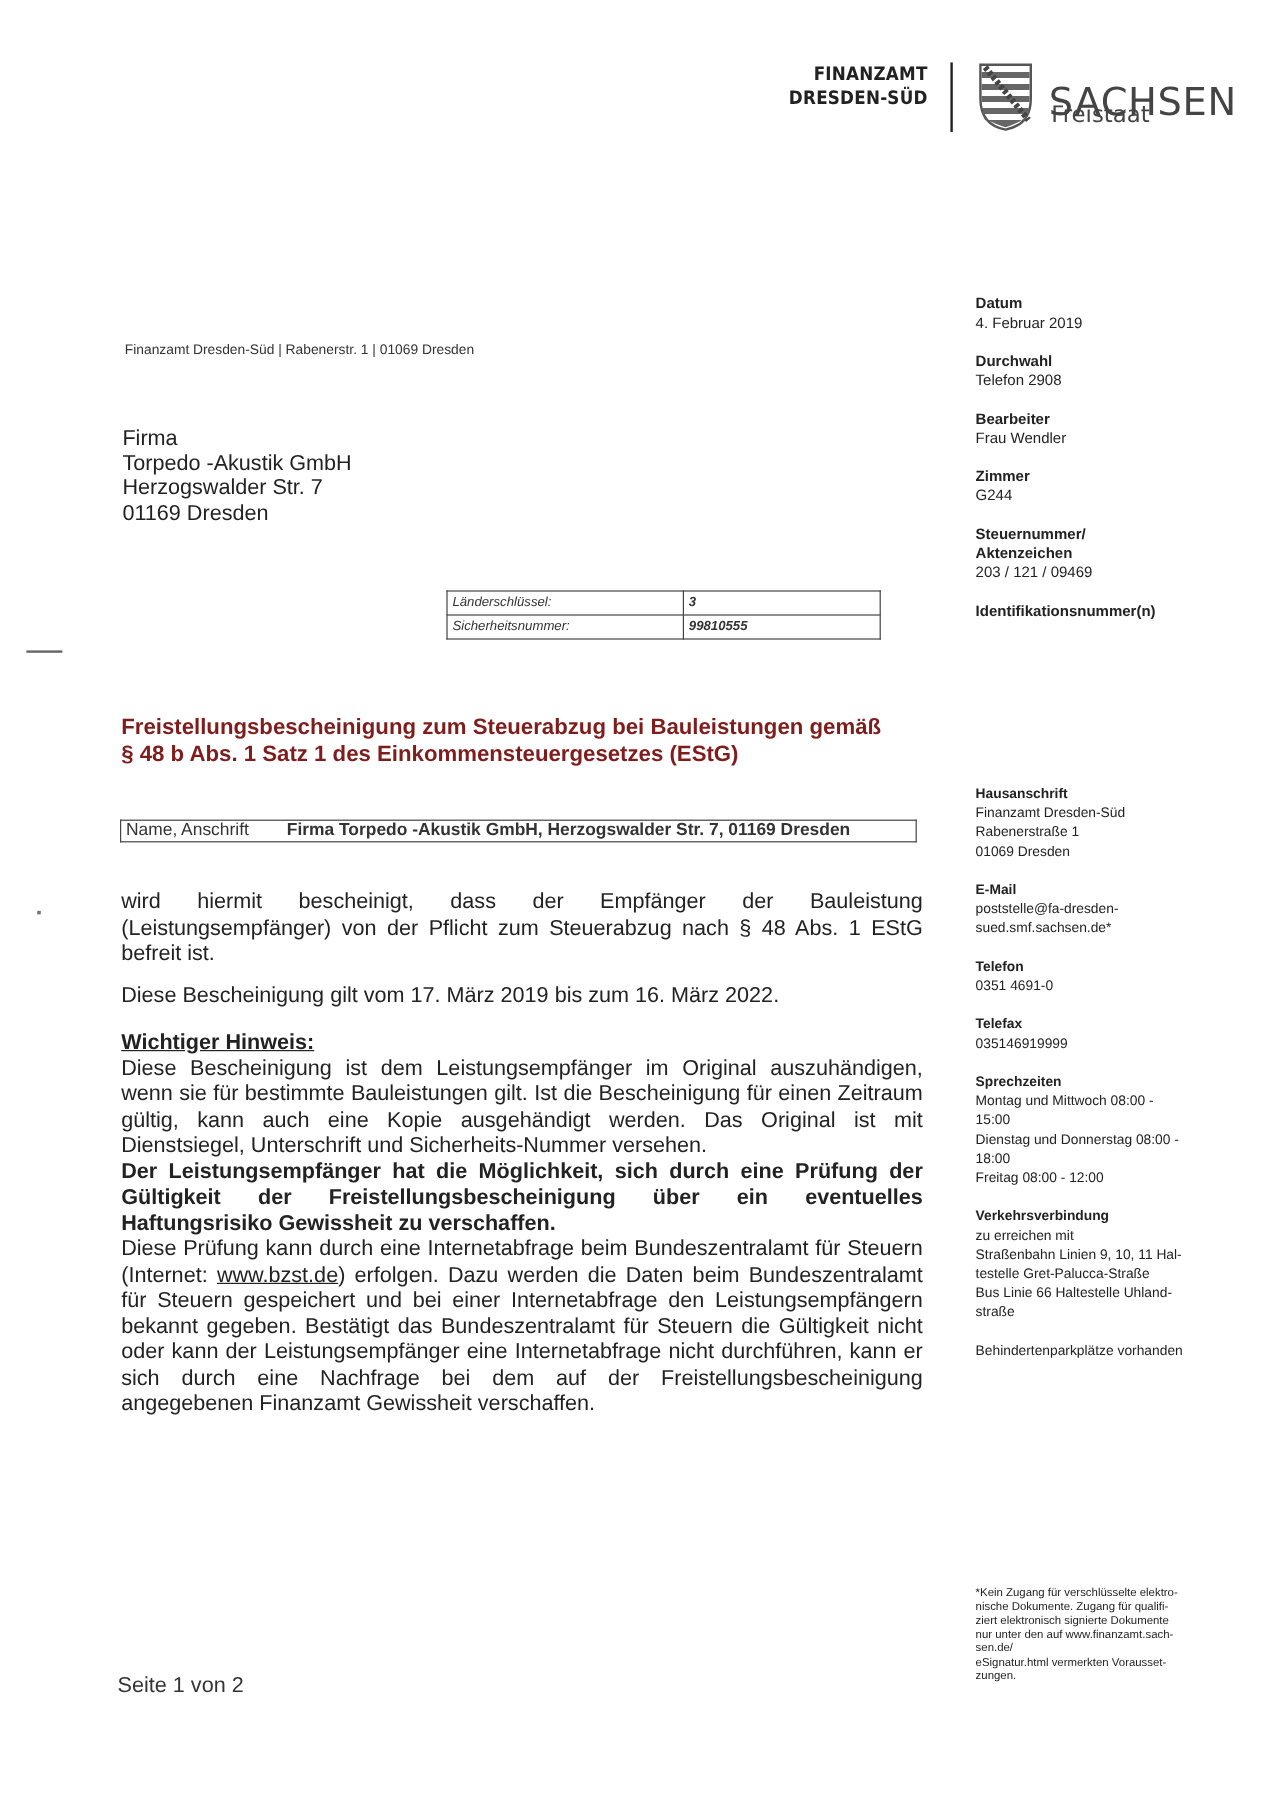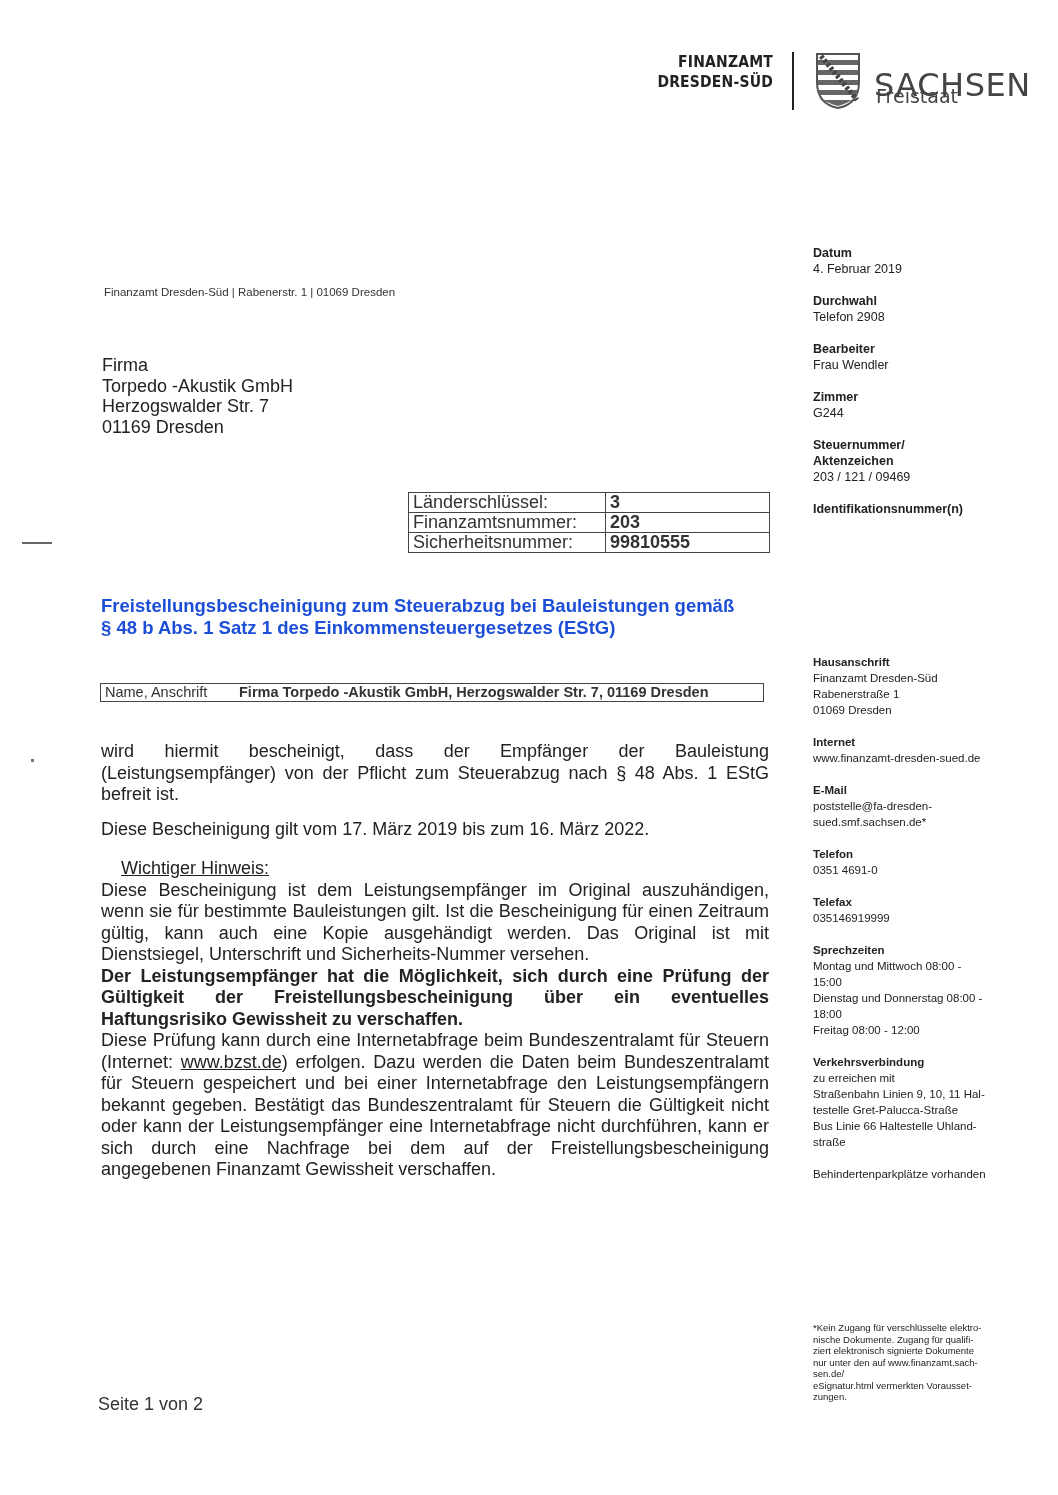--- a/index.html
+++ b/index.html
@@ -25,42 +25,42 @@
 
     
     .sidebar { position: absolute; left: 813px; top: 245px; width: 220px; font-size: 12.5px; line-height: 16px; color: #222; }
     .sb-block { margin-bottom: 16px; }
     .sb-label { font-weight: bold; }
     .sidebar2 { position: absolute; left: 813px; top: 654px; width: 225px; font-size: 11.5px; line-height: 16px; color: #222; }
     .sb2-block { margin-bottom: 16px; }
     .footnote { position: absolute; left: 813px; top: 1322px; width: 200px; font-size: 9.5px; line-height: 11.5px; color: #222; }
 
     
-    .key-table { position: absolute; left: 408px; top: 492px; border-collapse: collapse; font-size: 18px; color: #333; }
+    .key-table { position: absolute; left: 372px; top: 492px; border-collapse: collapse; font-size: 11px; color: #333; font-style: italic; }
     .key-table td { border: 1.5px solid #444; padding: 0 4px; height: 19px; line-height: 19px; }
     .key-table td.k { width: 188px; }
     .key-table td.v { width: 155px; font-weight: bold; }
 
     
     .doc-title { position: absolute; left: 101px; top: 595px; width: 690px; font-size: 18.5px; line-height: 22px;
-                 font-weight: bold; color: #1d4ed8; }
+                 font-weight: bold; color: #7f1d1d; }
 
     
     .info-table { position: absolute; left: 100px; top: 683px; border-collapse: collapse; font-size: 14.5px; color: #333; }
     .info-table td { border: 1.5px solid #444; padding: 0 4px; height: 17px; line-height: 17px; margin-left: 12px; }
     .info-table td.k { width: 126px; border-right: none; }
     .info-table td.v { width: 520px; border-left: none; }
     .info-table tr:first-child td.v { font-weight: bold; }
 
     
     .para { position: absolute; left: 101px; width: 668px; font-size: 18px; line-height: 21.5px; color: #222; text-align: justify; }
     .p1 { top: 741px; }
     .p2 { top: 819px; }
     .p3 { top: 858px; }
-    .hinweis-title { font-weight: normal; text-decoration: underline; margin-left: 20px; }
+    .hinweis-title { font-weight: bold; text-decoration: underline; }
     .bold { font-weight: bold; }
     .link { text-decoration: underline; }
 
     .page-num { position: absolute; left: 98px; top: 1394px; font-size: 18px; color: #333; }
 
     .margin-mark { position: absolute; left: 22px; top: 542px; width: 30px; height: 1.5px; background: #666; }
     .margin-dot { position: absolute; left: 31px; top: 759px; width: 3px; height: 3px; background: #777; }
   </style>
 </head>
 <body>
@@ -119,24 +119,20 @@
 </div>
 
 <div class="sidebar2">
   <div class="sb2-block">
     <div class="sb-label">Hausanschrift</div>
     <div>Finanzamt Dresden-Süd</div>
     <div>Rabenerstraße 1</div>
     <div>01069 Dresden</div>
   </div>
   <div class="sb2-block">
-    <div class="sb-label">Internet</div>
-    <div>www.finanzamt-dresden-sued.de</div>
-  </div>
-  <div class="sb2-block">
     <div class="sb-label">E-Mail</div>
     <div>
       <div>poststelle@fa-dresden-</div>
       <div>sued.smf.sachsen.de*</div>
     </div>
   </div>
   <div class="sb2-block">
     <div class="sb-label">Telefon</div>
     <div>0351 4691-0</div>
   </div>
@@ -176,24 +172,20 @@
 <div class="margin-mark"></div>
 <div class="margin-dot"></div>
 
 <table class="key-table">
   <tbody>
       <tr>
     <td class="k">Länderschlüssel:</td>
     <td class="v">3</td>
   </tr>
   <tr>
-    <td class="k">Finanzamtsnummer:</td>
-    <td class="v">203</td>
-  </tr>
-  <tr>
     <td class="k">Sicherheitsnummer:</td>
     <td class="v">99810555</td>
   </tr>
 </tbody>
   </table>
 
 <div class="doc-title">
   <div>Freistellungsbescheinigung zum Steuerabzug bei Bauleistungen gemäß</div>
   <div>§ 48 b Abs. 1 Satz 1 des Einkommensteuergesetzes (EStG)</div>
 </div>

